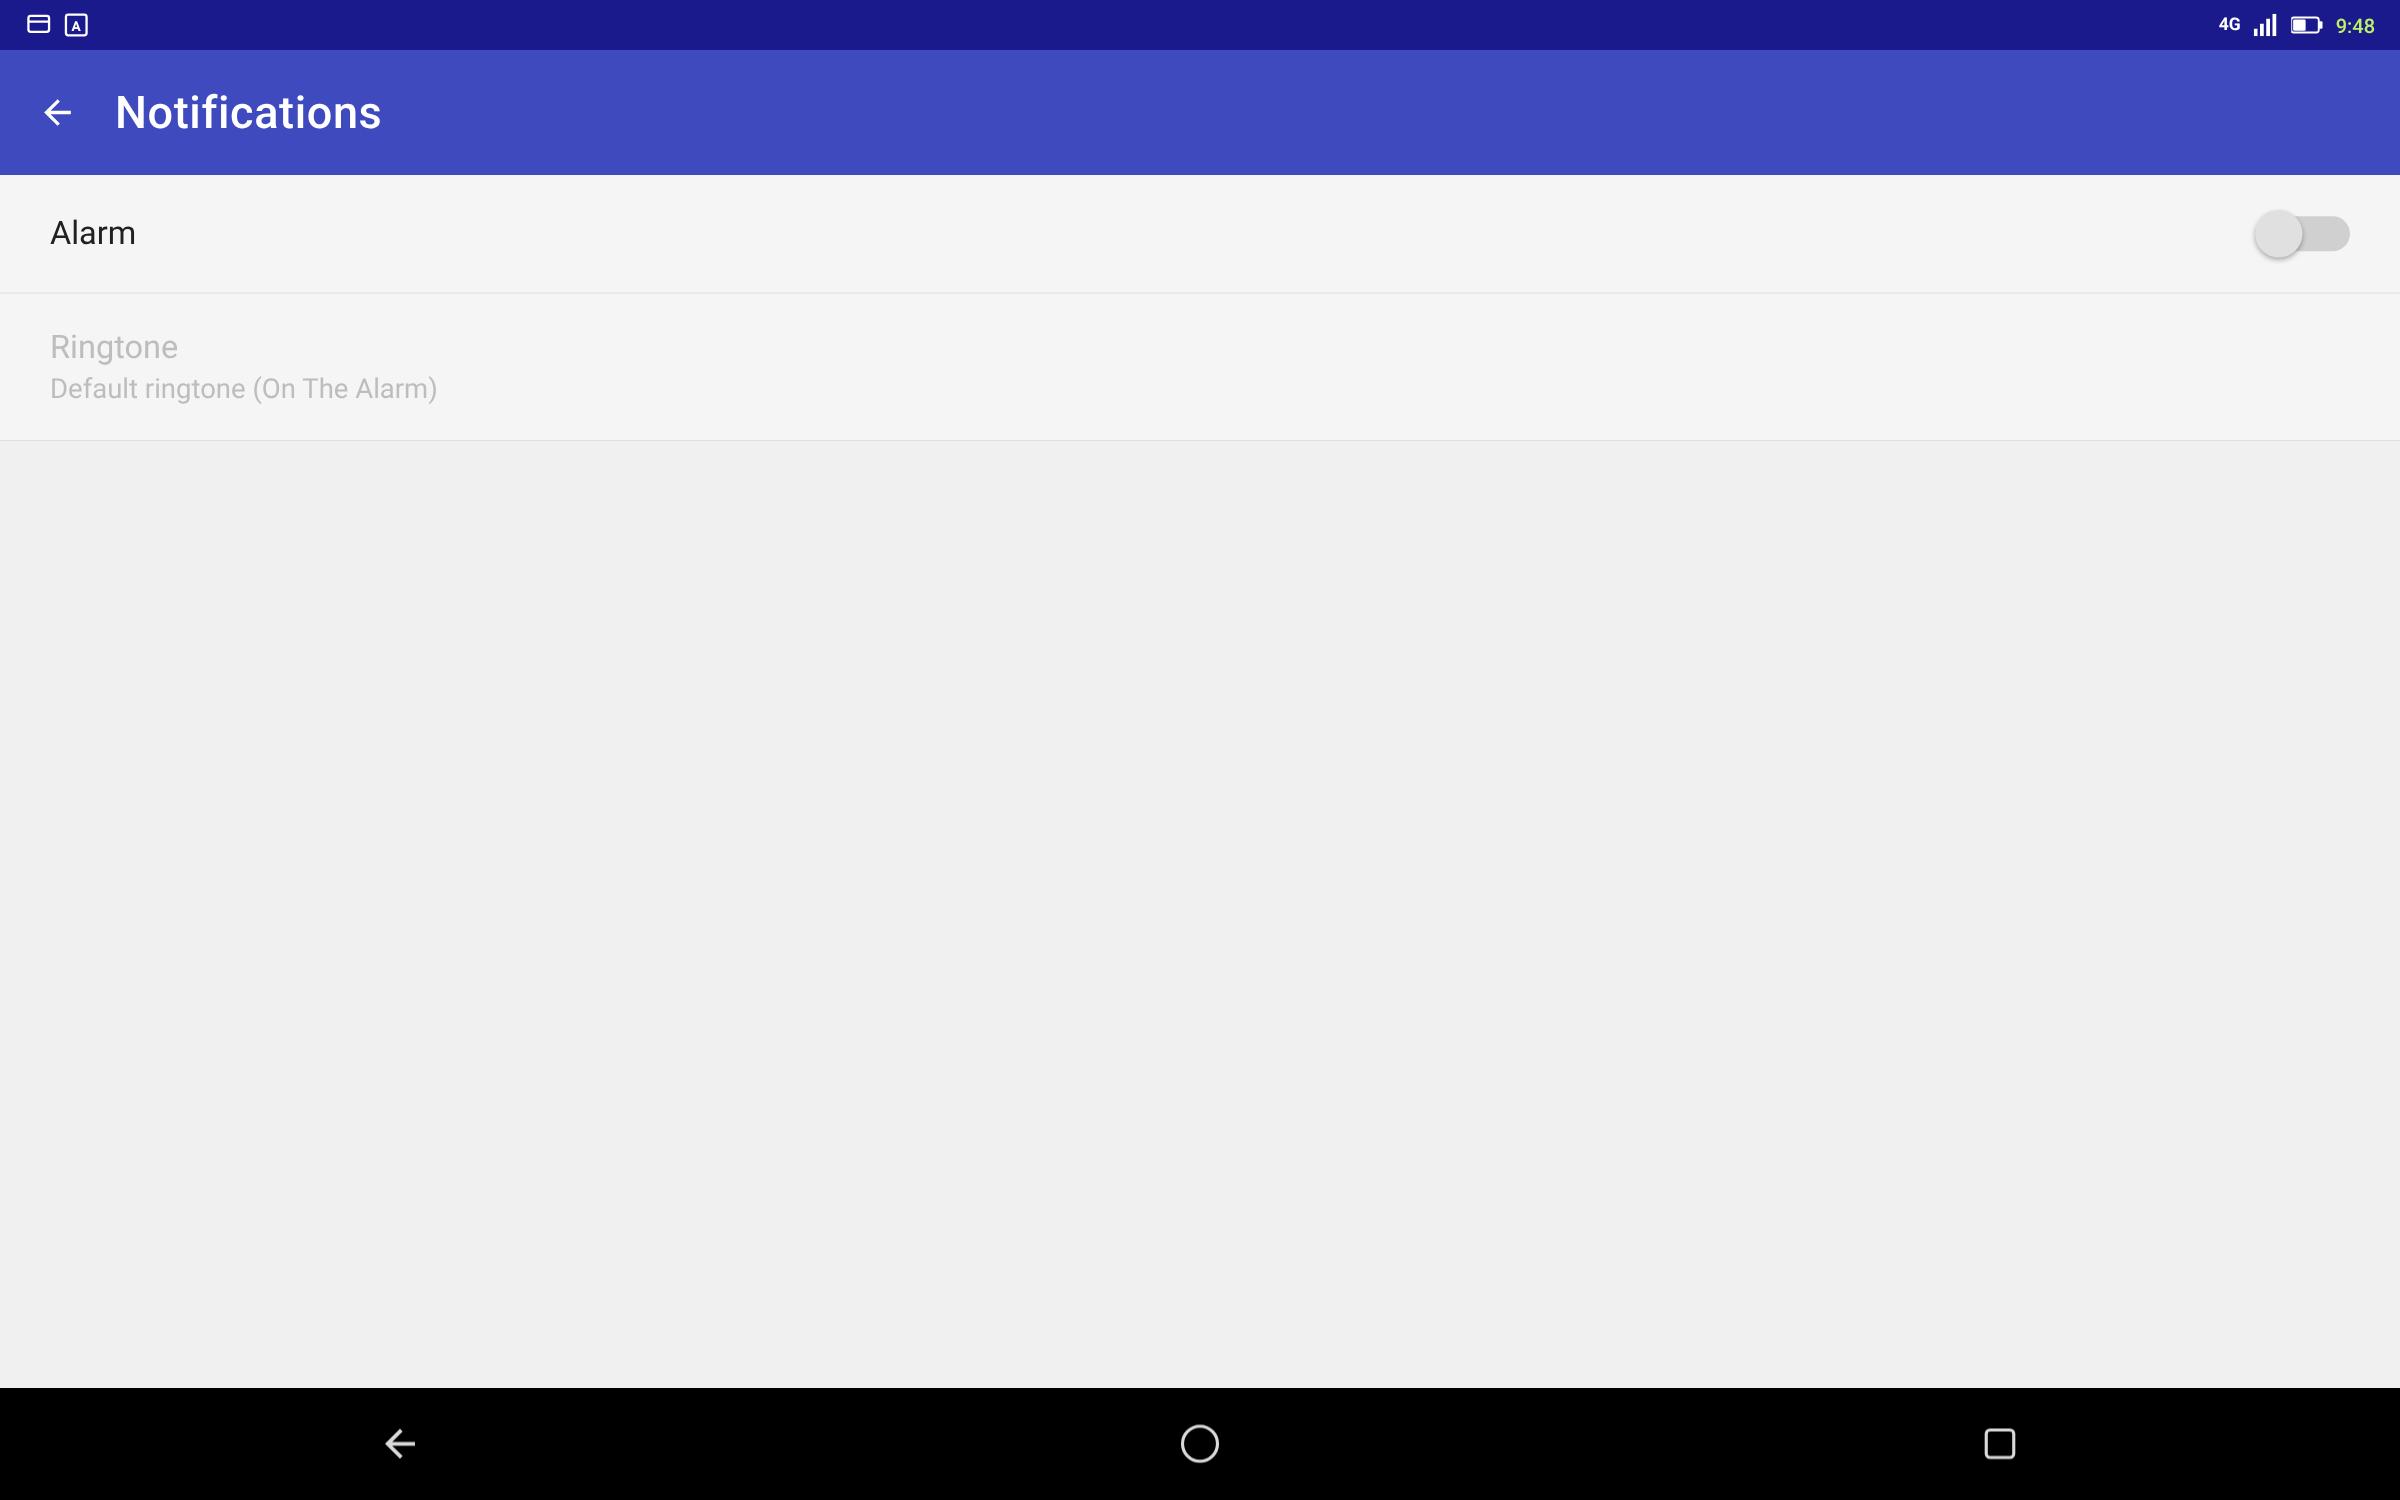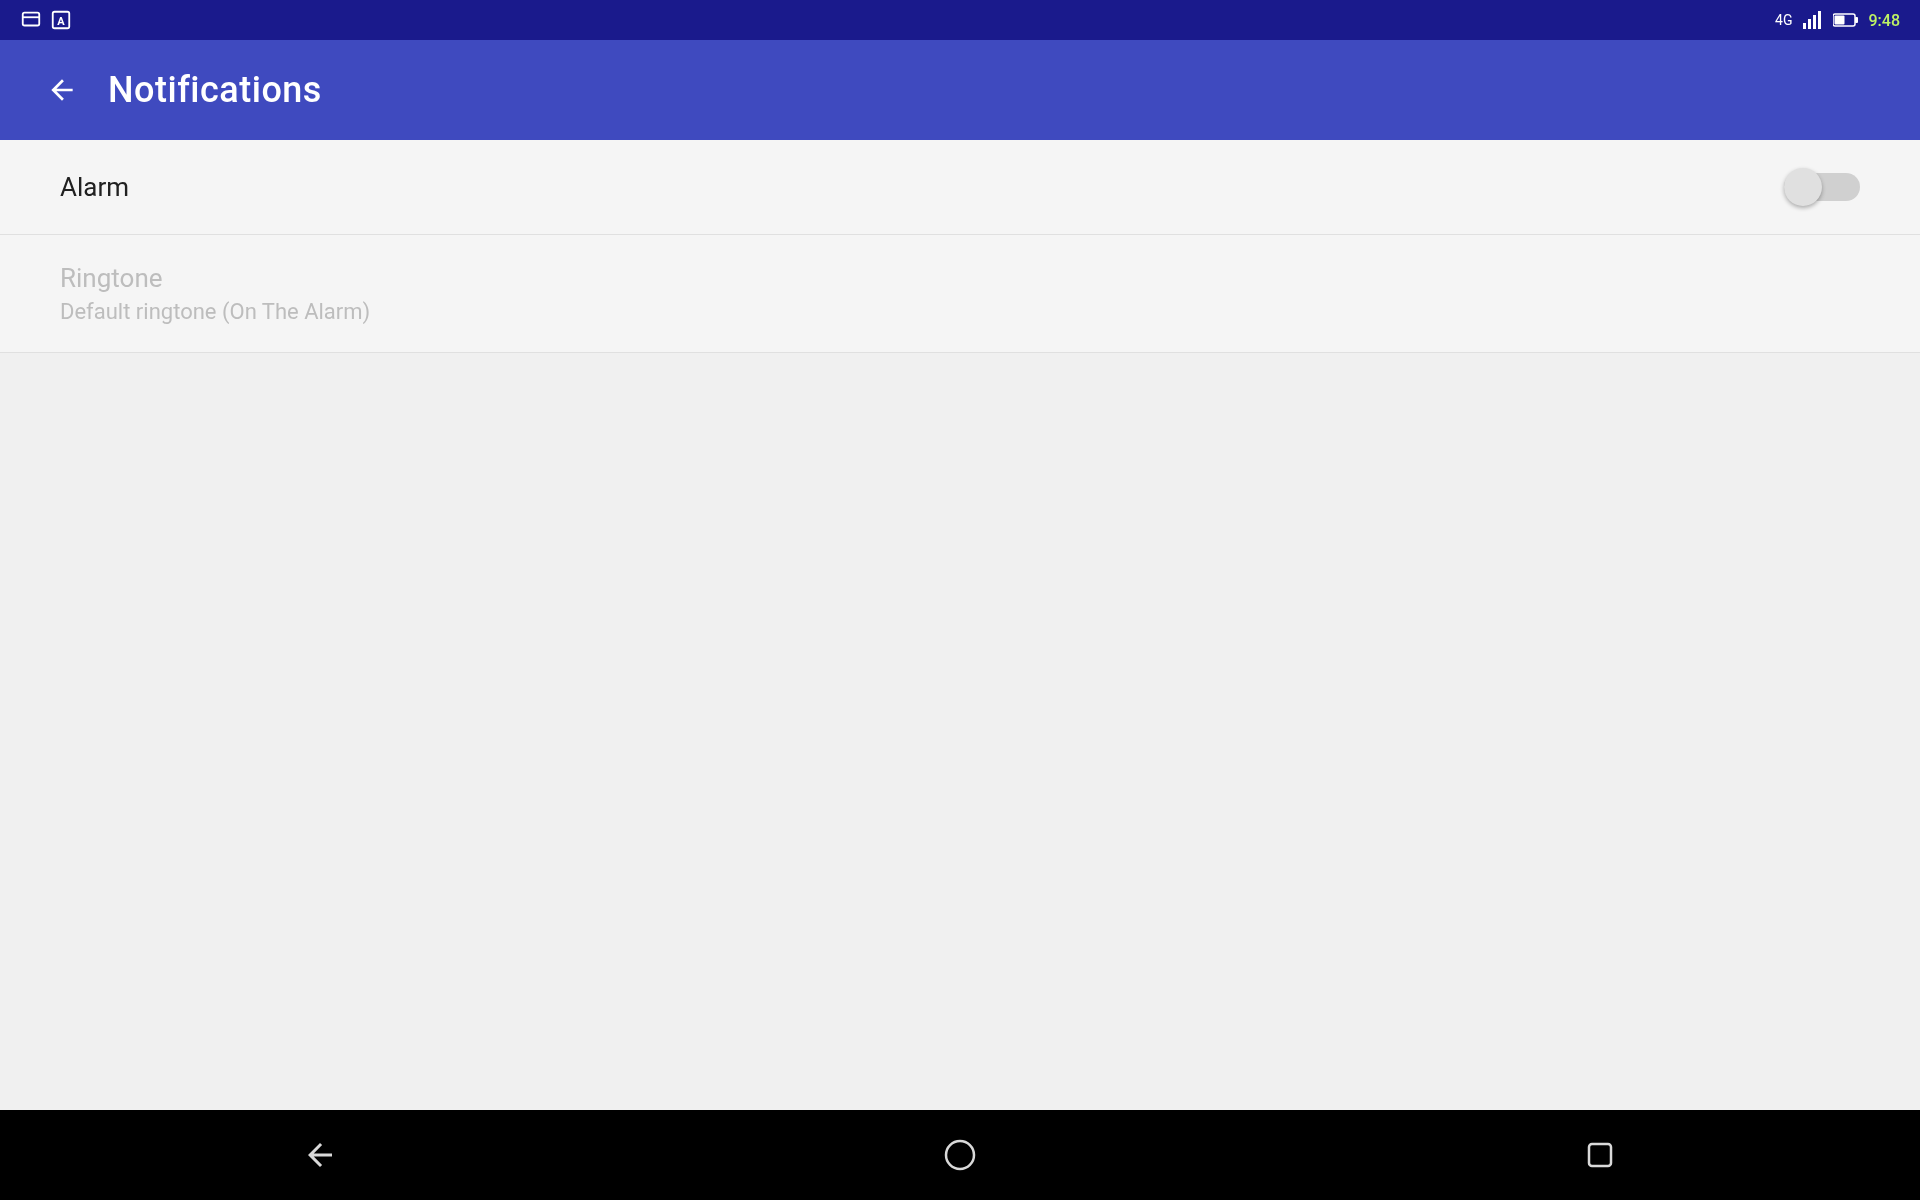--- a/index.html
+++ b/index.html
@@ -36,37 +36,37 @@
 
     .status-bar-right {
       display: flex;
       align-items: center;
       gap: 10px;
     }
 
     .status-icon {
       color: white;
       font-size: 14px;
-      font-weight: normal;
+      font-weight: bold;
     }
 
     .status-time {
       color: #bef264;
       font-size: 16px;
       font-weight: 500;
     }
 
     
     .app-bar {
       width: 100%;
       height: 100px;
       background: #3f4abf;
       display: flex;
       align-items: center;
-      padding: 0 46px;
+      padding: 0 30px;
       gap: 30px;
     }
 
     .back-arrow {
       color: white;
       font-size: 28px;
       cursor: pointer;
       display: flex;
       align-items: center;
     }
@@ -82,21 +82,21 @@
     .content {
       width: 100%;
       background: #f5f5f5;
       flex: 1;
     }
 
     
     .settings-item {
       width: 100%;
       background: #f5f5f5;
-      padding: 28px 60px;
+      padding: 28px 40px;
       display: flex;
       align-items: center;
       justify-content: space-between;
       border-bottom: 1px solid #e0e0e0;
       min-height: 90px;
     }
 
     .settings-item-text {
       display: flex;
       flex-direction: column;

